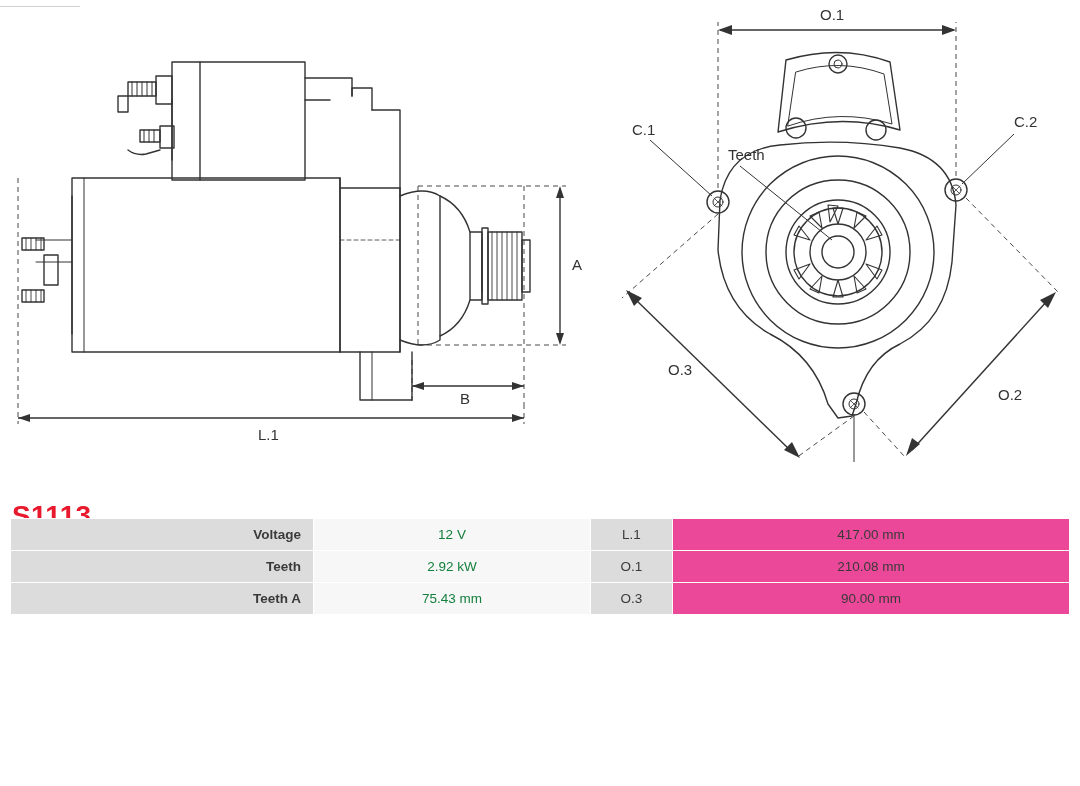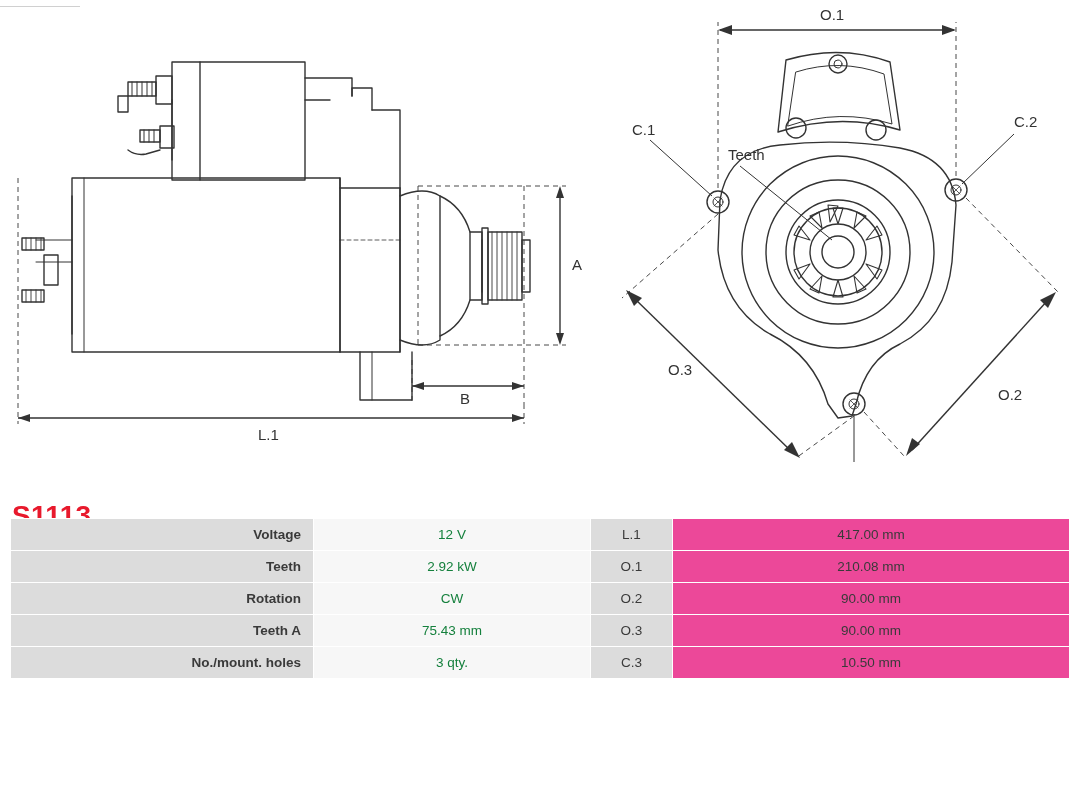--- a/index.html
+++ b/index.html
@@ -304,33 +304,21 @@
         <td class="cell-label2">L.1</td>
         <td class="cell-value2">417.00 mm</td>
       </tr>
       <tr>
         <td class="cell-label">Teeth</td>
         <td class="cell-value">2.92 kW</td>
         <td class="cell-label2">O.1</td>
         <td class="cell-value2">210.08 mm</td>
       </tr>
       <tr>
-        <td class="cell-label">Rotation</td>
-        <td class="cell-value">CW</td>
-        <td class="cell-label2">O.2</td>
-        <td class="cell-value2">90.00 mm</td>
-      </tr>
-      <tr>
         <td class="cell-label">Teeth A</td>
         <td class="cell-value">75.43 mm</td>
         <td class="cell-label2">O.3</td>
         <td class="cell-value2">90.00 mm</td>
       </tr>
-      <tr>
-        <td class="cell-label">No./mount. holes</td>
-        <td class="cell-value">3 qty.</td>
-        <td class="cell-label2">C.3</td>
-        <td class="cell-value2">10.50 mm</td>
-      </tr>
     </tbody>
   </table>
 
 </div>
 
 </body></html>

